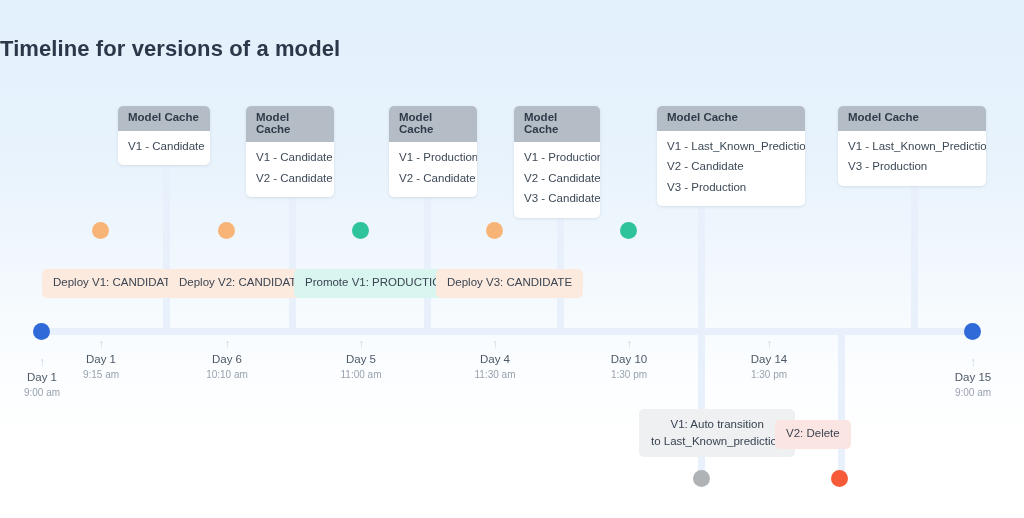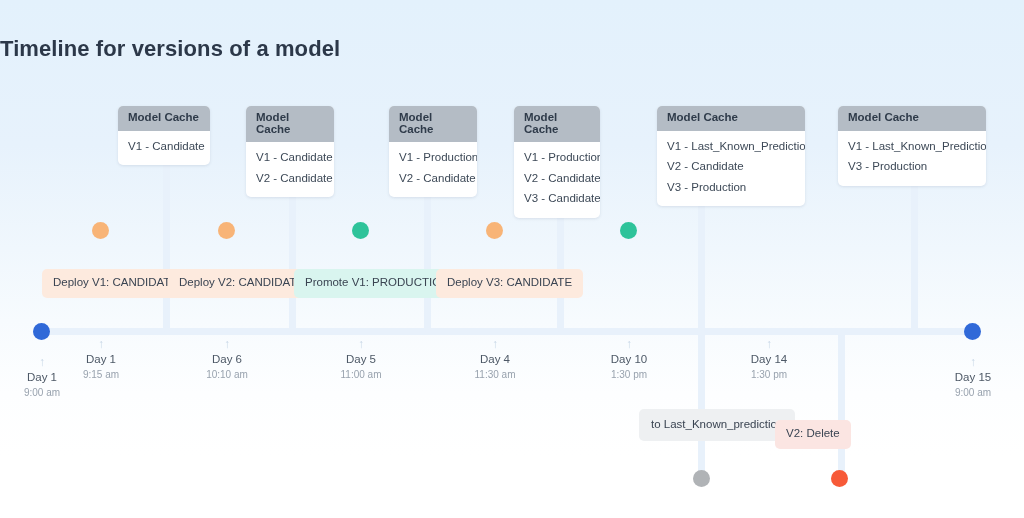--- a/index.html
+++ b/index.html
@@ -240,20 +240,21 @@
 
   <div class="dot gray" style="left:693px; top:470px;"></div>
   <div class="dot red" style="left:831px; top:470px;"></div>
 
   <div class="pill orange" style="left:42px;  top:269px;">Deploy V1: CANDIDATE</div>
   <div class="pill orange" style="left:168px; top:269px;">Deploy V2: CANDIDATE</div>
   <div class="pill teal" style="left:294px; top:269px;">Promote V1: PRODUCTION</div>
   <div class="pill orange" style="left:436px; top:269px;">Deploy V3: CANDIDATE</div>
 
   <div class="pill gray two-line" style="left:639px; top:409px;">
+    <div>V1: Auto transition</div>
     <div>to Last_Known_prediction</div>
   </div>
   <div class="pill red" style="left:775px; top:420px;">V2: Delete</div>
 
   <div class="tick" style="left:-18px; top:356px;">
     <div class="arrow">↑</div>
     <div class="day">Day 1</div>
     <div class="time">9:00 am</div>
   </div>
 

